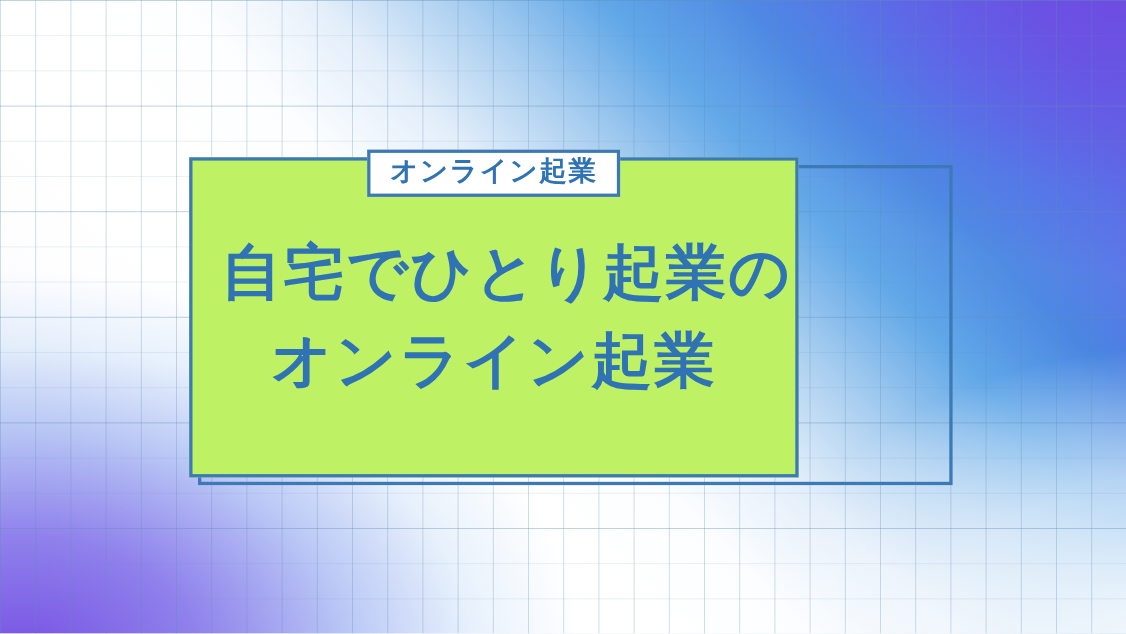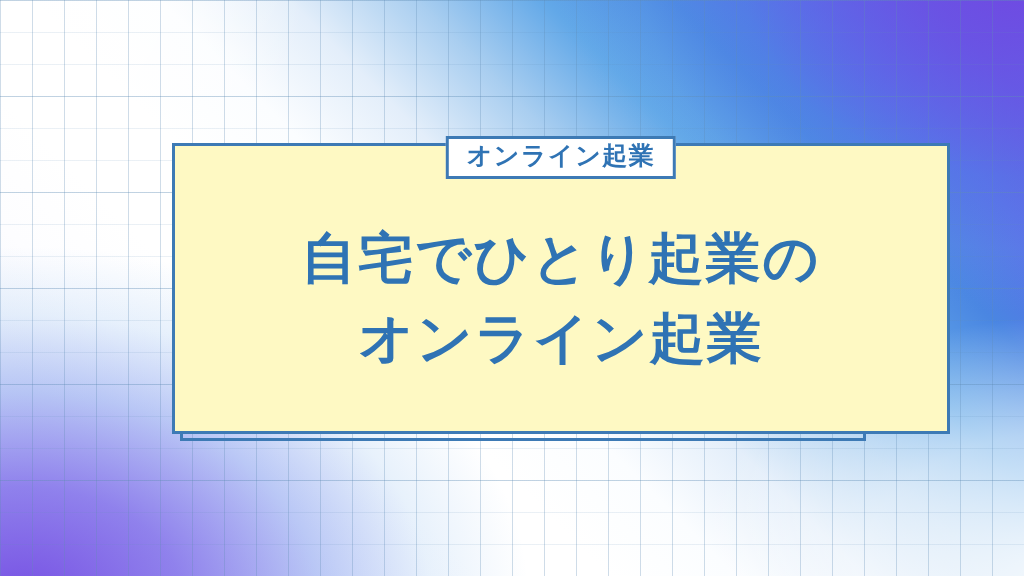--- a/index.html
+++ b/index.html
@@ -92,25 +92,25 @@
     border: 3px solid #3d7ab5;
     box-sizing: border-box;
     background: transparent;
   }
 
   
   .card {
     position: absolute;
     left: 0px;
     top: 0px;
-    width: 778px;
+    width: 554px;
     height: 291px;
     box-sizing: border-box;
     border: 3px solid #3d7ab5;
-    background: #fef9c3;
+    background: #bef264;
     padding-left: 40px;
   }
 
   
   .badge {
     position: absolute;
     left: 50%;
     top: -10px;
     transform: translateX(-50%);
     background: #ffffff;
@@ -131,21 +131,20 @@
 
   
   .title-block {
     position: absolute;
     left: 0;
     right: 0;
     top: 62px;
     text-align: center;
     padding: 0 26px;
     box-sizing: border-box;
-    margin-top: 11px;
   }
   .title-line {
     font-family: "DejaVu Sans", "Liberation Sans", sans-serif;
     font-size: 55px;
     font-weight: 700;
     color: #2f73b4;
     letter-spacing: 2px;
     line-height: 1.45;
     white-space: nowrap;
   }

